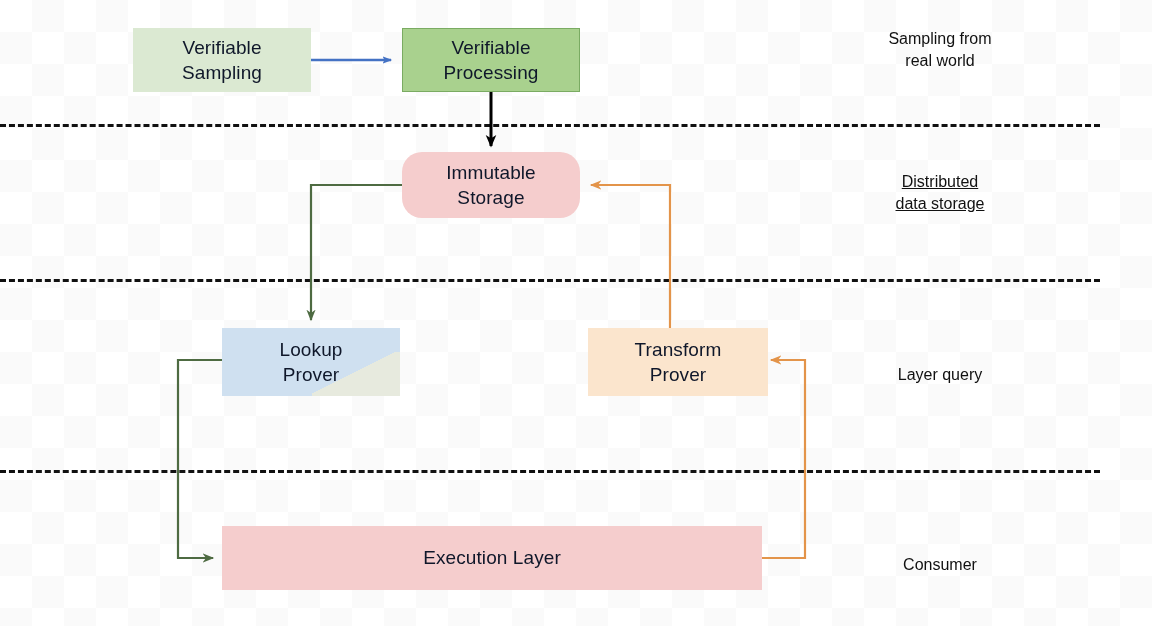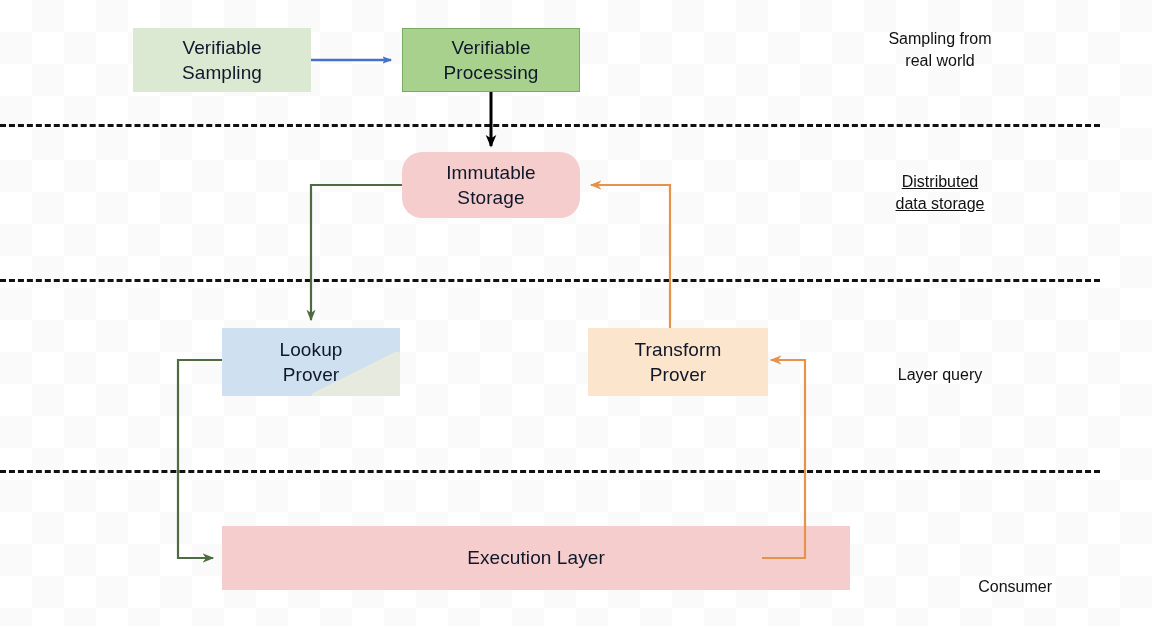--- a/index.html
+++ b/index.html
@@ -134,25 +134,25 @@
 
   <div class="node node-lookup" style="left:222px; top:328px; width:178px; height:68px;">
     <span style="white-space:pre-line; position:relative; z-index:2;">Lookup
 Prover</span>
     <span class="wedge"></span>
   </div>
 
   <div class="node node-transform" style="left:580px; top:328px; width:180px; height:68px;margin-left:8px;">Transform
 Prover</div>
 
-  <div class="node node-execution" style="left:222px; top:526px; width:628px; height:64px;">Execution Layer</div>
+  <div class="node node-execution" style="left:222px; top:526px; width:540px; height:64px;">Execution Layer</div>
 
   <div class="band-label" style="left:828px; top:28px; width:224px;">Sampling from
 real world</div>
 
   <div class="band-label" style="left:828px; top:171px; width:224px;text-decoration:underline;">Distributed
 data storage</div>
 
   <div class="band-label" style="left:828px; top:364px; width:224px;">Layer query</div>
 
-  <div class="band-label" style="left:828px; top:576px; width:224px;text-align:right;">Consumer</div>
+  <div class="band-label" style="left:828px; top:554px; width:224px;">Consumer</div>
 
 </div>
 
 </body></html>

